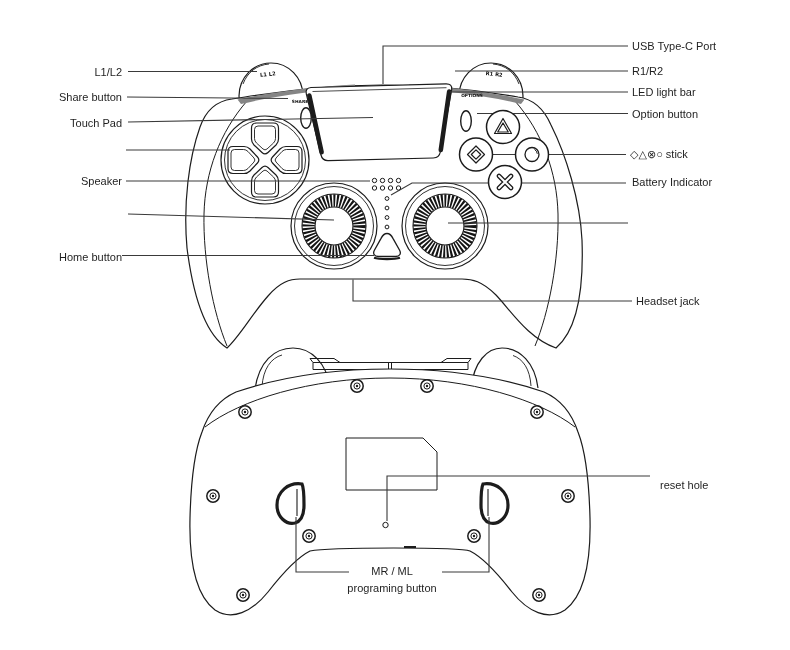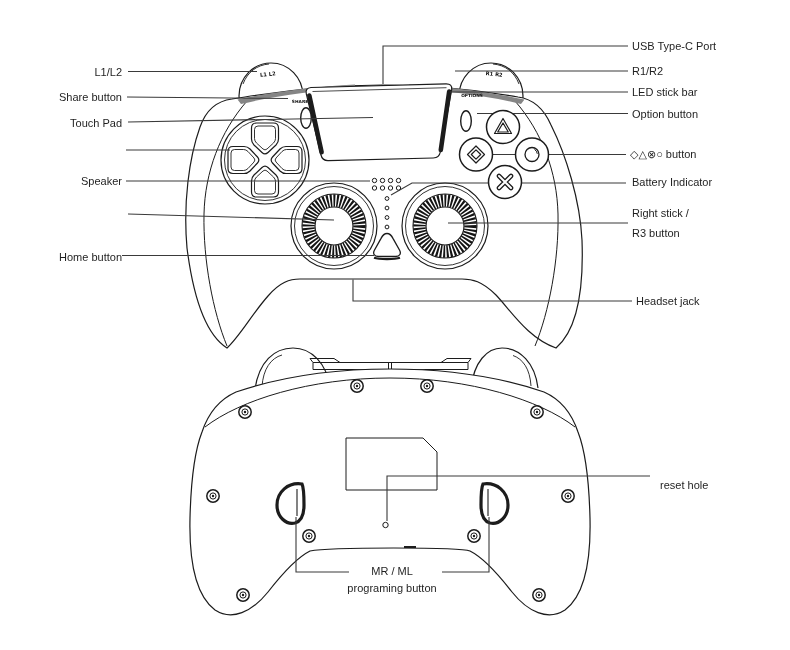--- a/index.html
+++ b/index.html
@@ -256,28 +256,24 @@
 </svg>
 
 <div class="lbl ra" style="right:668px;top:63px;">L1/L2</div>
 <div class="lbl ra" style="right:668px;top:88px;">Share button</div>
 <div class="lbl ra" style="right:668px;top:114px;">Touch Pad</div>
 <div class="lbl ra" style="right:668px;top:172px;">Speaker</div>
 <div class="lbl ra" style="right:668px;top:248px;">Home button</div>
 
 <div class="lbl" style="left:632px;top:37px;">USB Type-C Port</div>
 <div class="lbl" style="left:632px;top:62px;">R1/R2</div>
-<div class="lbl" style="left:632px;top:83px;">LED stick bar</div>
+<div class="lbl" style="left:632px;top:83px;">LED light bar</div>
 <div class="lbl" style="left:632px;top:105px;">Option button</div>
-<div class="lbl" style="left:630px;top:145px;">◇△⊗○ button</div>
+<div class="lbl" style="left:630px;top:145px;">◇△⊗○ stick</div>
 <div class="lbl" style="left:632px;top:173px;">Battery Indicator</div>
-<div class="lbl two mid" style="left:632px;top:204px;">
-  <span>Right stick /</span>
-  <span>R3 button</span>
-</div>
 <div class="lbl" style="left:636px;top:292px;">Headset jack</div>
 <div class="lbl" style="left:660px;top:464px;margin-top:12px;">reset hole</div>
 
 <div class="lbl two ctr" style="left:292px;width:200px;top:563px;line-height:16.5px;">
   <span>MR / ML</span>
   <span>programing button</span>
 </div>
 
 </div>
 

